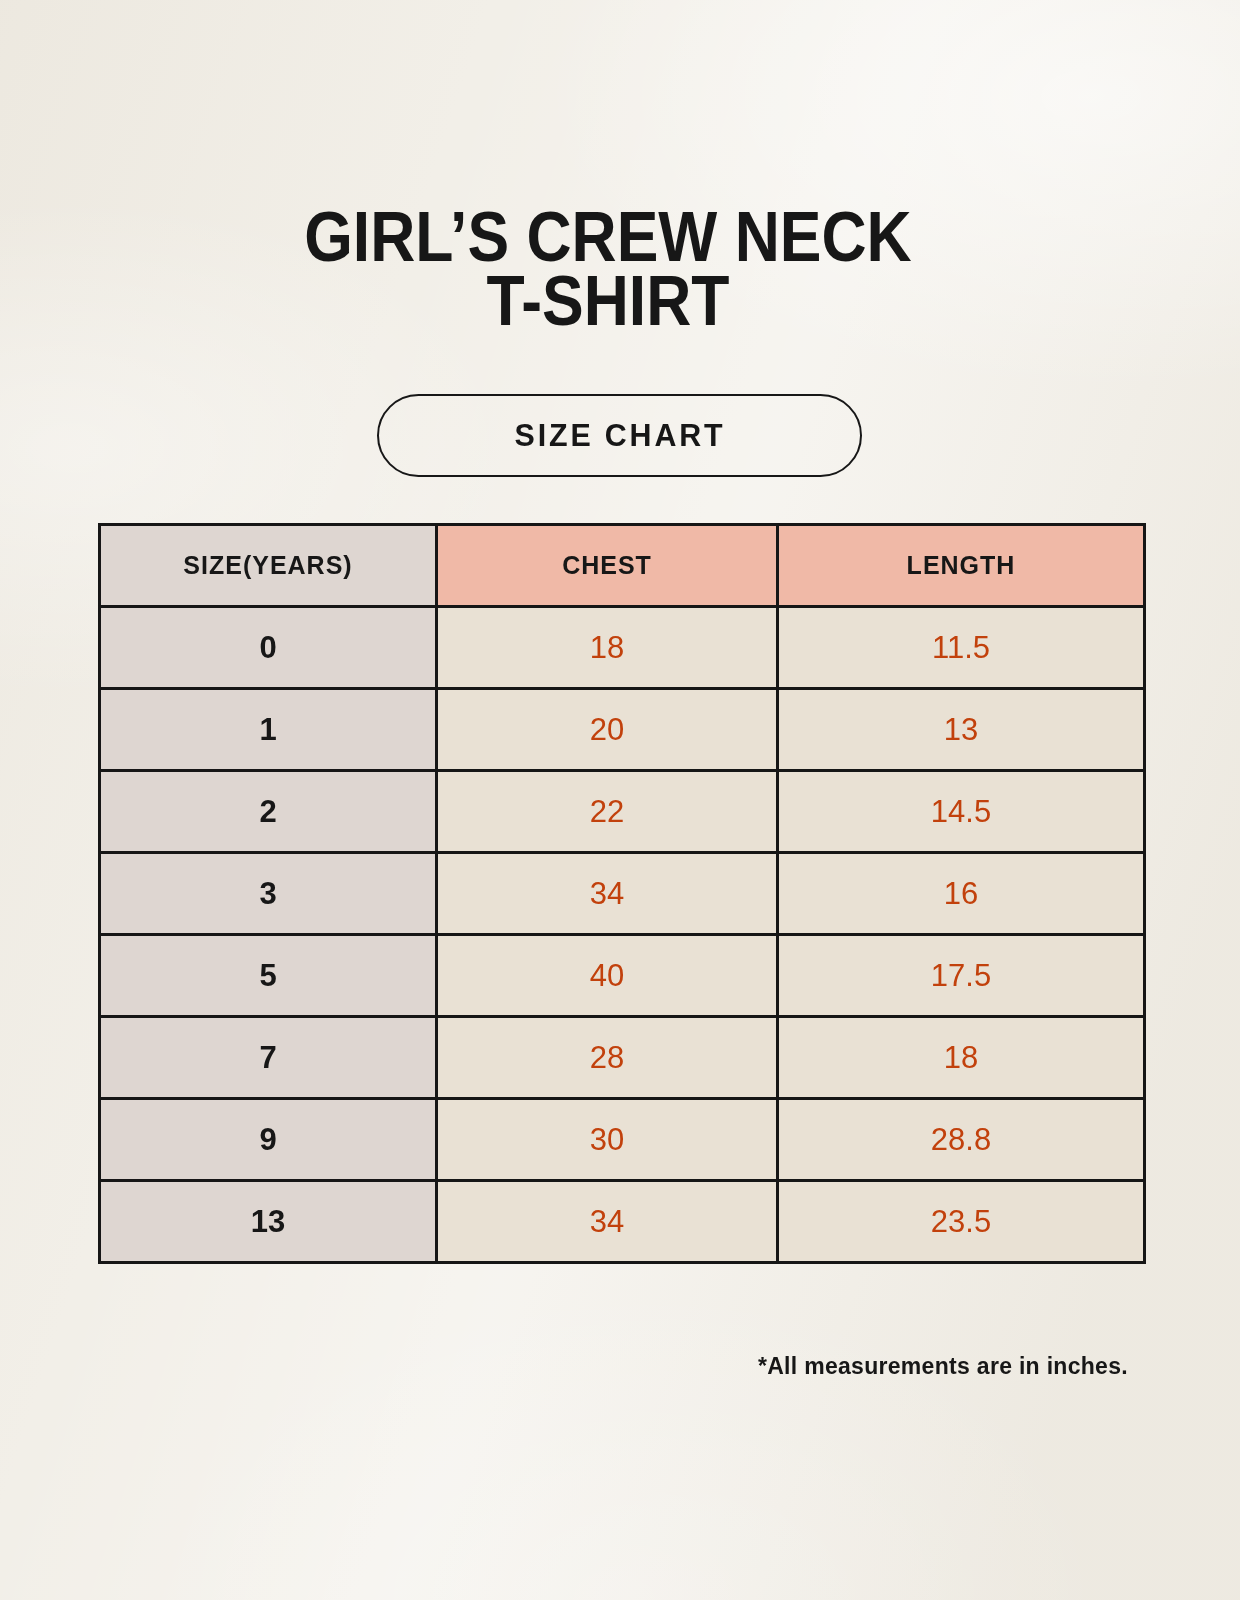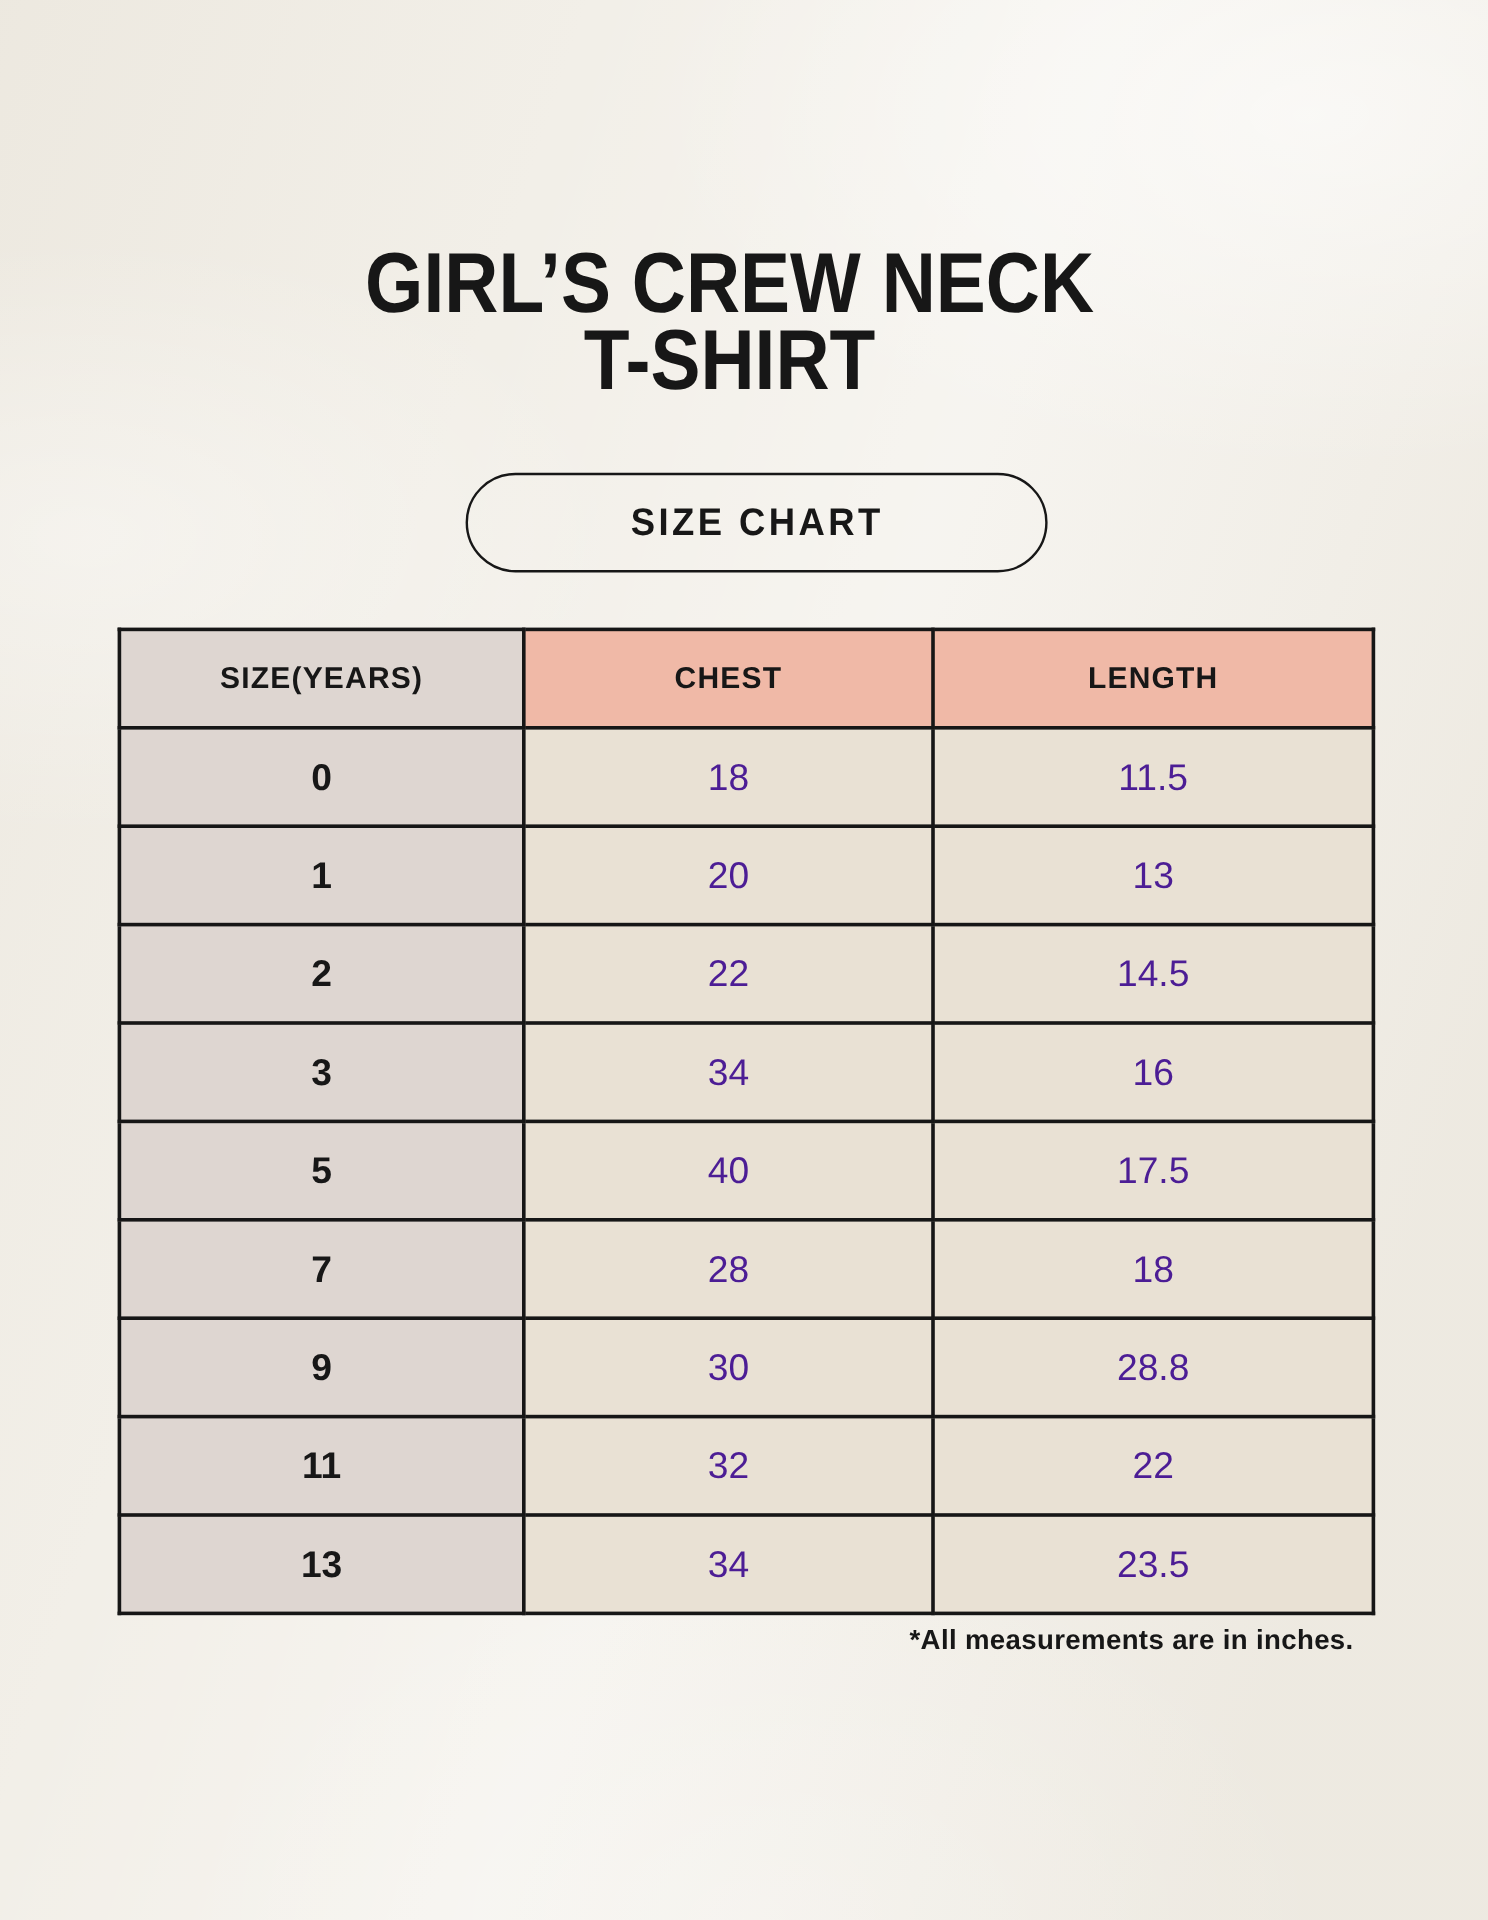--- a/index.html
+++ b/index.html
@@ -33,21 +33,21 @@
     text-align:center;
     font-weight:bold;
     font-size:71px;
     line-height:64px;
     letter-spacing:0px;
     transform:scaleX(0.88);
     color:var(--ink);
   }
   .badge{
     position:absolute;
-    top:394px;left:388px;
+    top:394px;left:377px;
     width:485px;height:83px;
     border:2.5px solid var(--ink);
     border-radius:42px;
     display:flex;align-items:center;justify-content:center;
     background:transparent;
   }
   .badge-label{
     font-size:32px;
     font-weight:bold;
     letter-spacing:3px;
@@ -75,21 +75,21 @@
     font-size:25px;
     font-weight:bold;
     letter-spacing:1px;
     background:var(--accent);
   }
   .size-table th.col-size{background:var(--col-gray);}
   .size-table td{
     font-size:31px;
     font-weight:400;
     background:var(--col-beige);
-    color:#4c1d95;
+    color:#c2410c;
   }
   .size-table td.cell-size{
     background:var(--col-gray);
     font-weight:bold;
     color:var(--ink);
   }
   .footnote{
     position:absolute;
     top:1353px;
     right:112px;
@@ -156,25 +156,20 @@
         <td class="cell-size">7</td>
         <td class="cell-measure">28</td>
         <td class="cell-measure">18</td>
       </tr>
       <tr>
         <td class="cell-size">9</td>
         <td class="cell-measure">30</td>
         <td class="cell-measure">28.8</td>
       </tr>
       <tr>
-        <td class="cell-size">11</td>
-        <td class="cell-measure">32</td>
-        <td class="cell-measure">22</td>
-      </tr>
-      <tr>
         <td class="cell-size">13</td>
         <td class="cell-measure">34</td>
         <td class="cell-measure">23.5</td>
       </tr>
     </tbody>
 </table>
 
 <div class="footnote">*All measurements are in inches.</div>
 
 </body></html>

